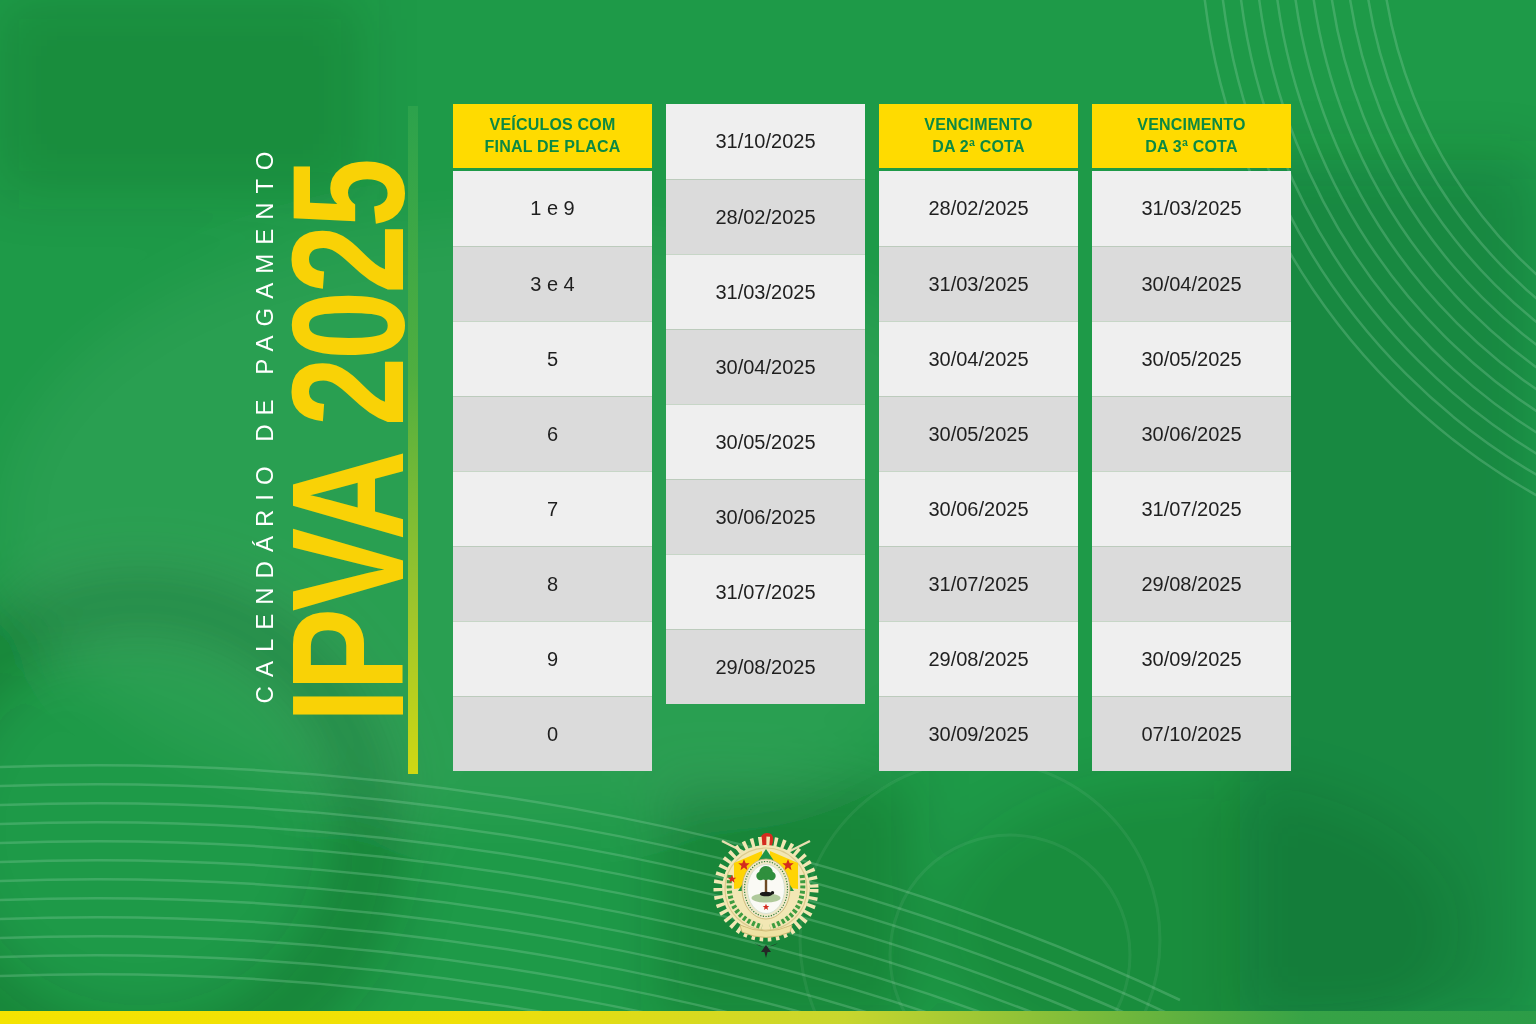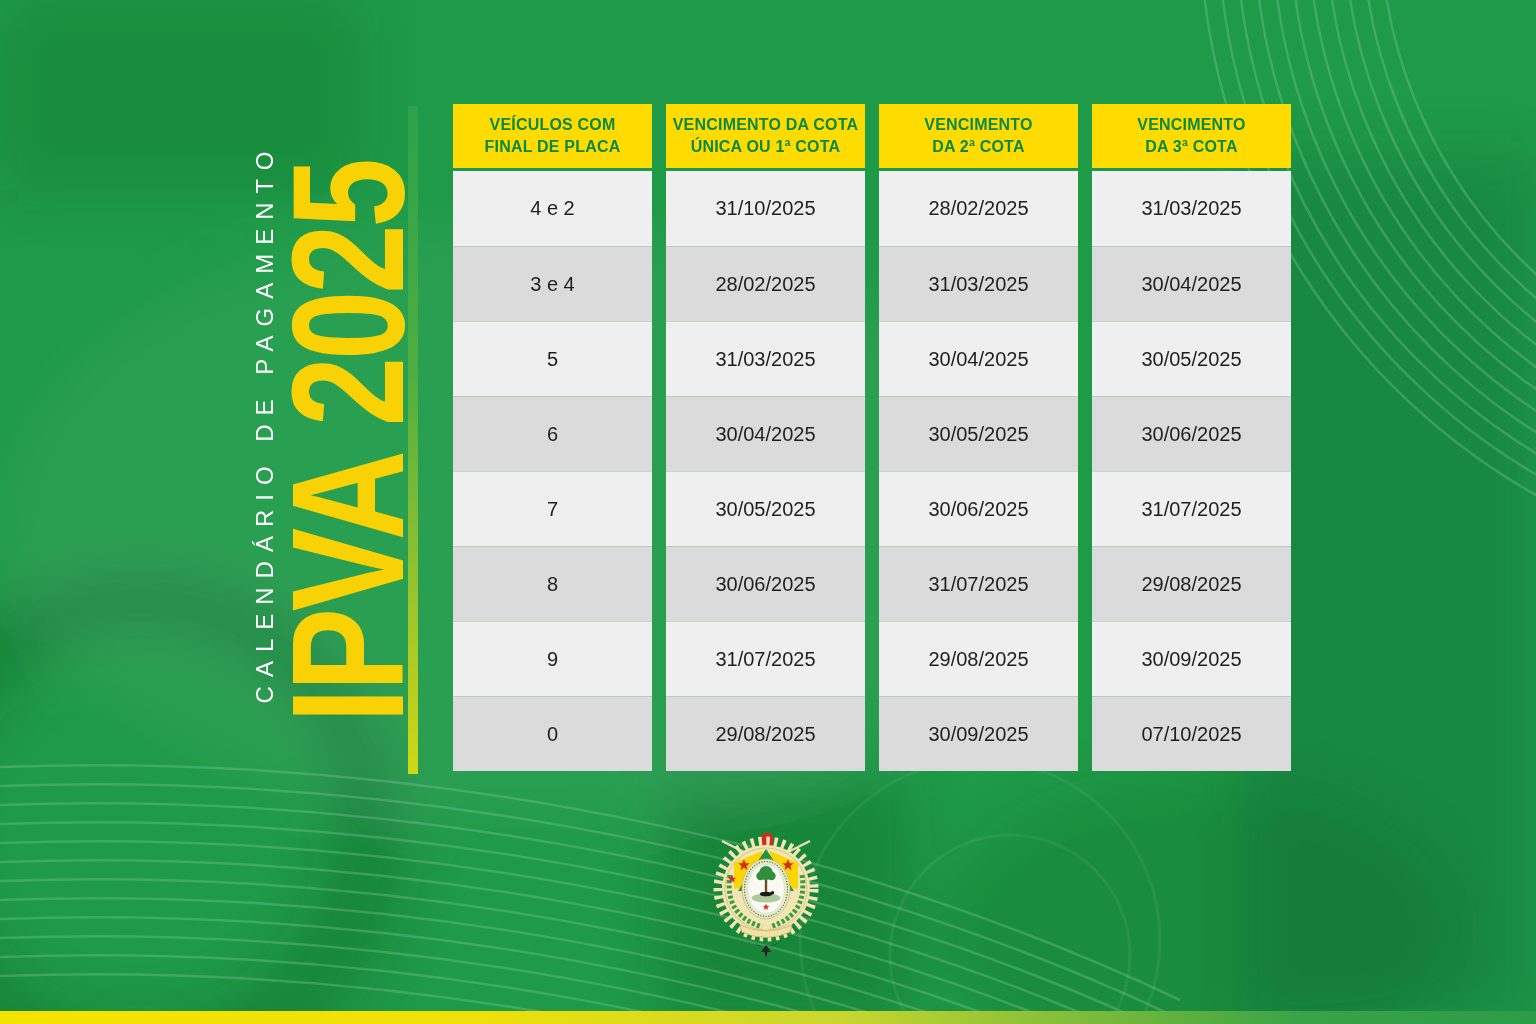--- a/index.html
+++ b/index.html
@@ -113,33 +113,31 @@
 
   <div class="subtitle">CALENDÁRIO DE PAGAMENTO</div>
   <div class="main-title">IPVA 2025</div>
   <div class="title-divider"></div>
 
   <div class="table">
 
     <div class="col">
       <div class="col-header">VEÍCULOS COM
 FINAL DE PLACA</div>
-      <div class="cell shade-a">4 e 2</div>
+      <div class="cell shade-a">1 e 9</div>
       <div class="cell shade-b">3 e 4</div>
       <div class="cell shade-a">5</div>
       <div class="cell shade-b">6</div>
       <div class="cell shade-a">7</div>
       <div class="cell shade-b">8</div>
       <div class="cell shade-a">9</div>
       <div class="cell shade-b">0</div>
     </div>
 
     <div class="col">
-      <div class="col-header">VENCIMENTO DA COTA
-ÚNICA OU 1ª COTA</div>
       <div class="cell shade-a">31/10/2025</div>
       <div class="cell shade-b">28/02/2025</div>
       <div class="cell shade-a">31/03/2025</div>
       <div class="cell shade-b">30/04/2025</div>
       <div class="cell shade-a">30/05/2025</div>
       <div class="cell shade-b">30/06/2025</div>
       <div class="cell shade-a">31/07/2025</div>
       <div class="cell shade-b">29/08/2025</div>
     </div>
 

